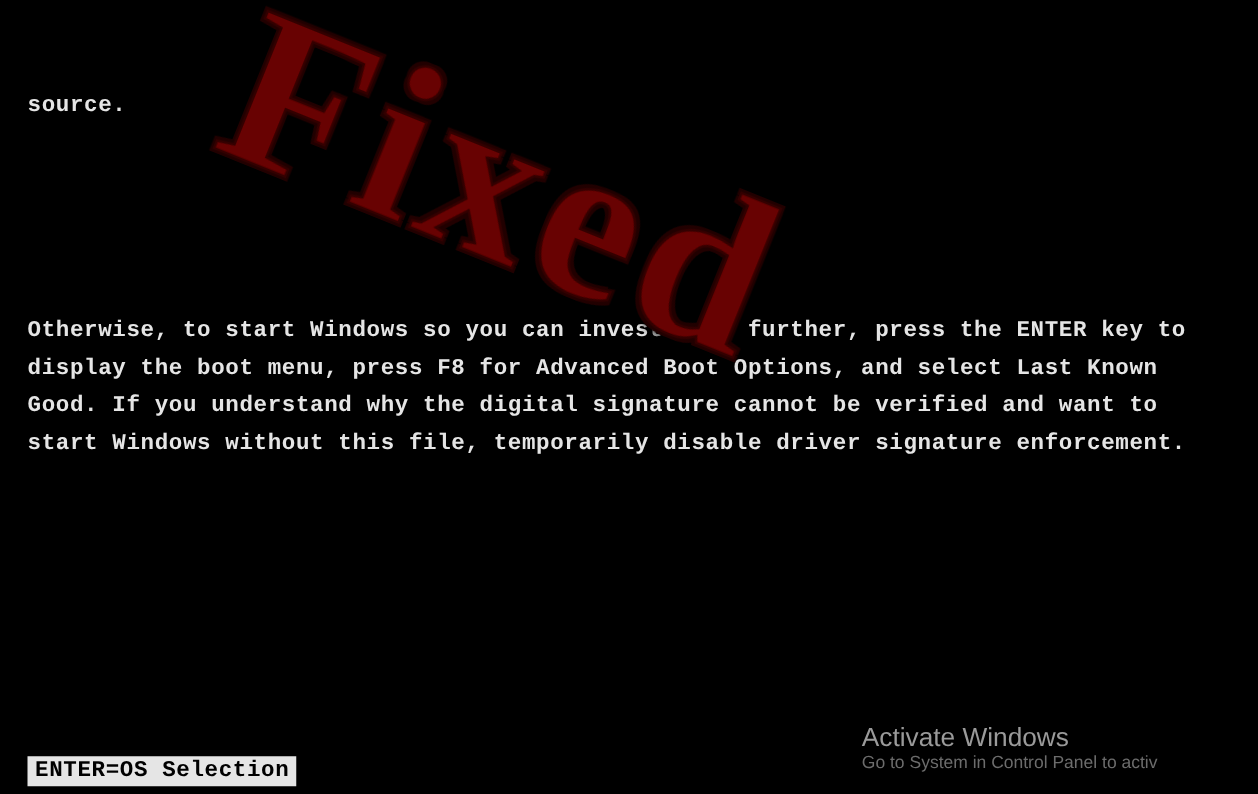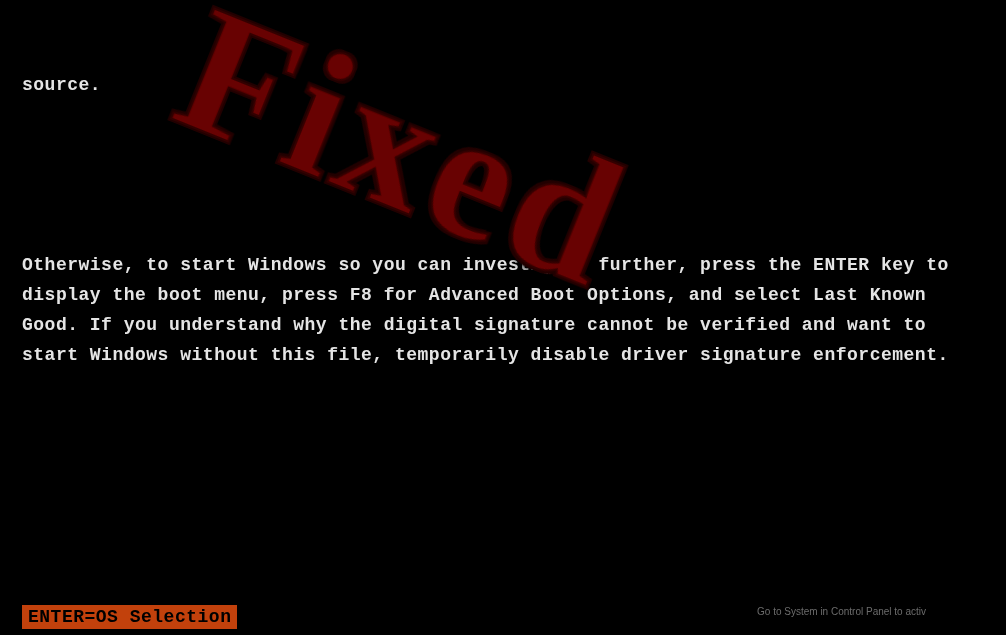--- a/index.html
+++ b/index.html
@@ -31,21 +31,21 @@
     line-height: 30px;
     white-space: pre-wrap;
   }
   .para {
     margin: 0 0 30px 0;
   }
   .bottom-bar {
     position: absolute;
     left: 22px;
     bottom: 6px;
-    background: #c2410c;
+    background: #e5e5e5;
     color: #000;
     font-weight: bold;
     font-size: 18px;
     padding: 2px 6px;
     letter-spacing: 0.5px;
   }
   .activate {
     position: absolute;
     right: 10px;
     bottom: 18px;
@@ -54,21 +54,21 @@
     font-family: "Segoe UI", Arial, sans-serif;
     letter-spacing: 0;
     font-weight: 400;
   }
   .activate .title {
     font-size: 21px;
     color: #9a9a9a;
     margin-bottom: -2px;
   }
   .activate .sub {
-    font-size: 10px;
+    font-size: 14px;
     color: #6c6c6c;
   }
   .fixed-stamp {
     position: absolute;
     top: 70px;
     left: 150px;
     width: 620px;
     height: 300px;
     pointer-events: none;
     font-family: "Times New Roman", Georgia, serif;
@@ -100,18 +100,19 @@
     <div class="para">Otherwise, to start Windows so you can investigate further, press the ENTER key to display the boot menu, press F8 for Advanced Boot Options, and select Last Known Good. If you understand why the digital signature cannot be verified and want to start Windows without this file, temporarily disable driver signature enforcement.</div>
 
     
 
     
   </div>
 
   <div class="fixed-stamp">Fixed</div>
 
   <div class="activate">
+    <div class="title">Activate Windows</div>
     <div class="sub">Go to System in Control Panel to activ</div>
   </div>
 
   <div class="bottom-bar">ENTER=OS Selection</div>
 
 </div>
 
 </body></html>

